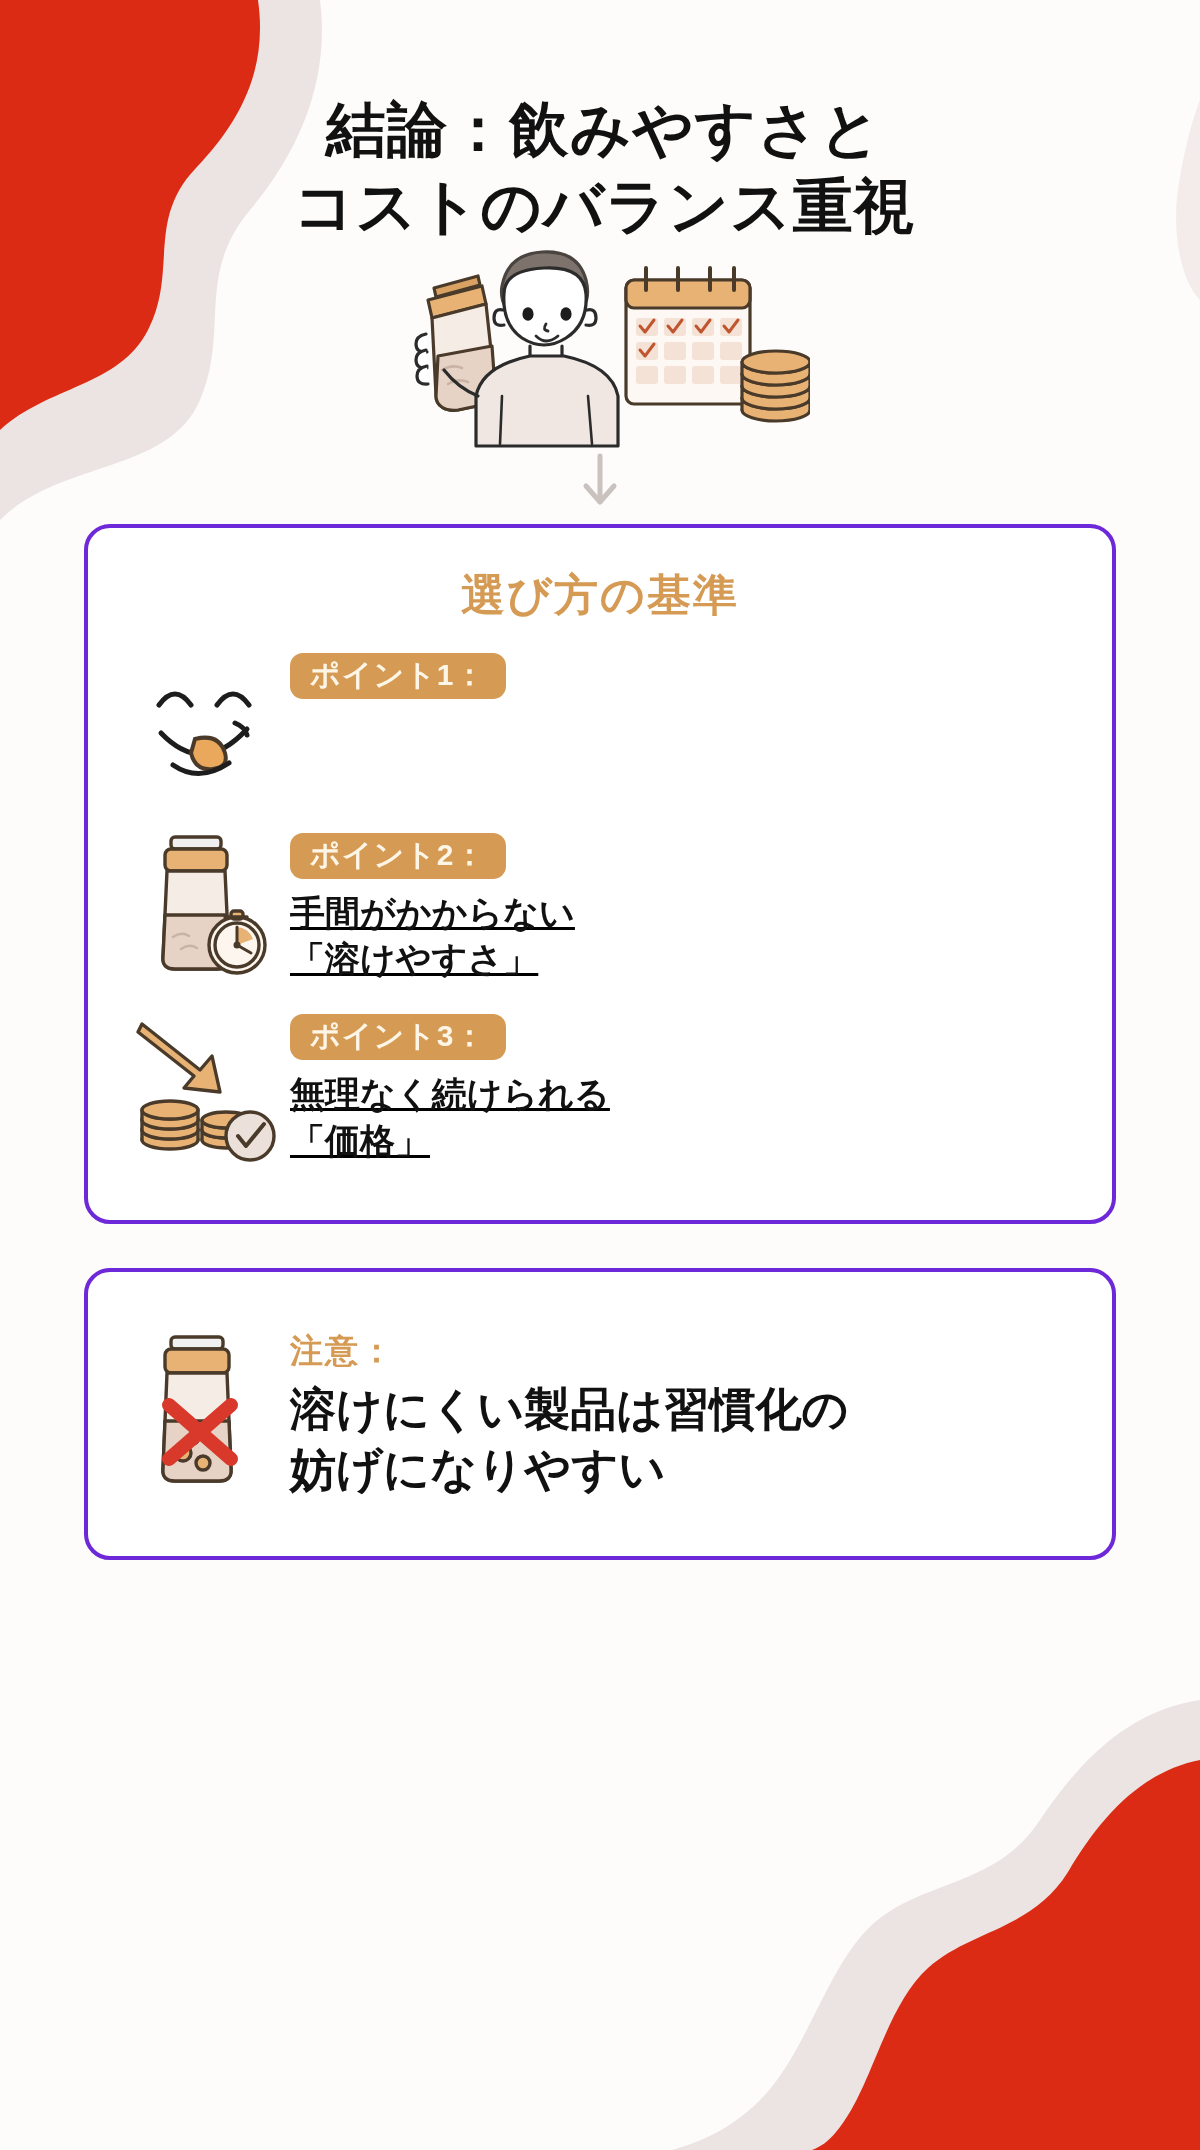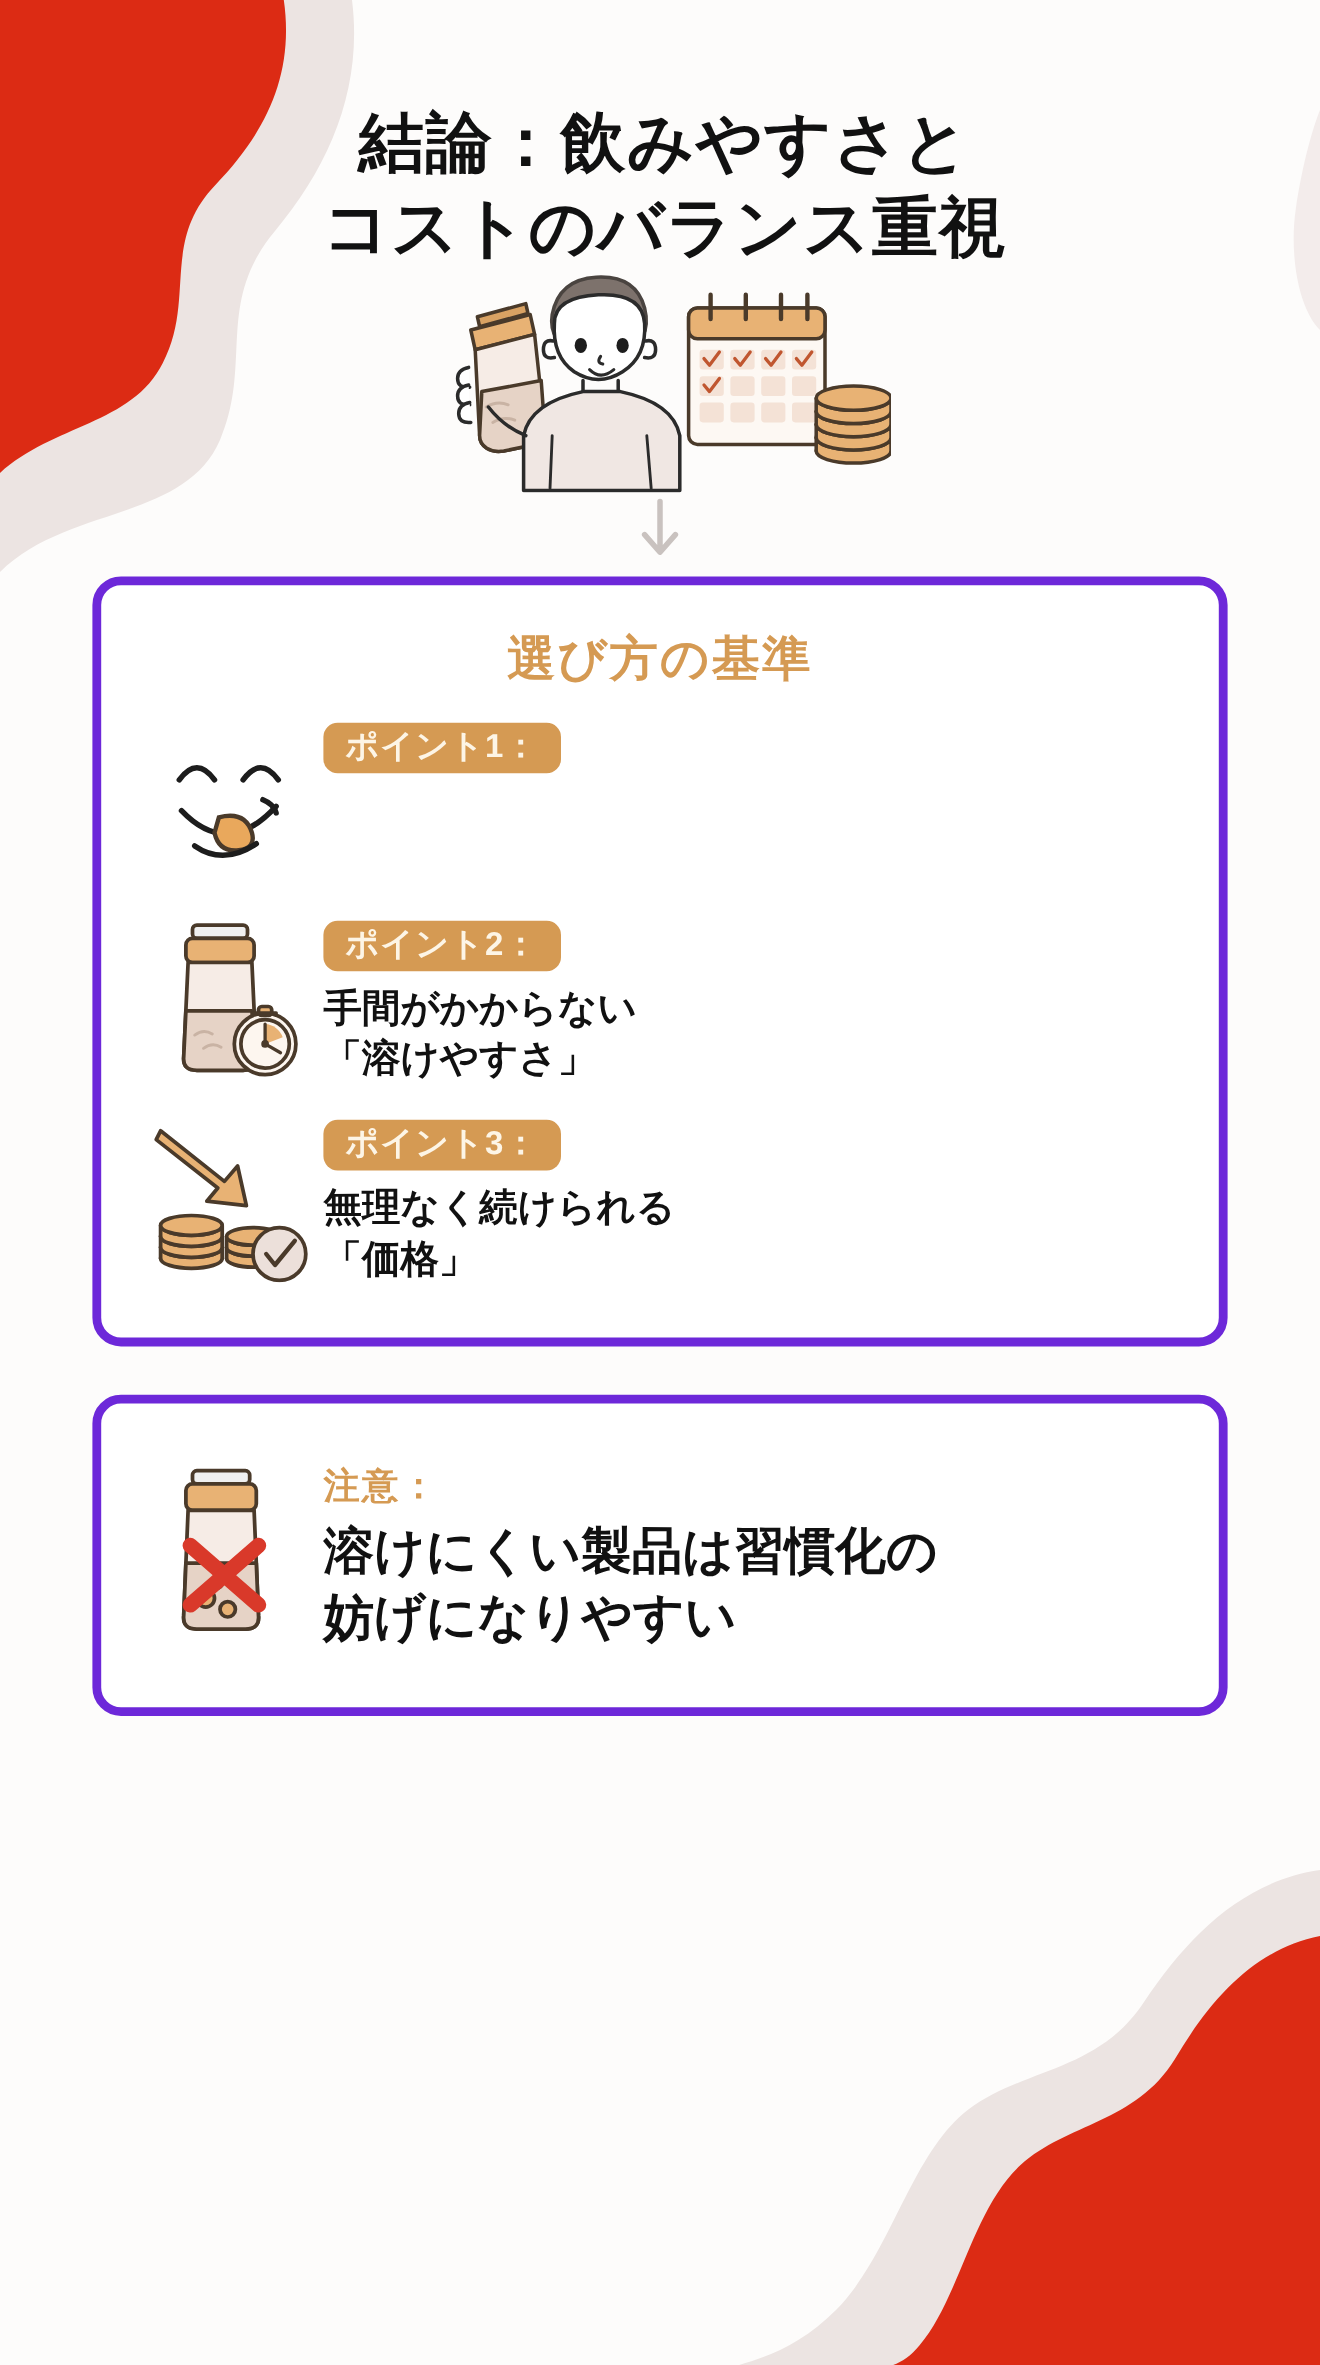--- a/index.html
+++ b/index.html
@@ -41,21 +41,21 @@
 
   
   .down-arrow {
     position: absolute; top: 452px; left: 0; width: 1200px;
     display: flex; justify-content: center; z-index: 4;
   }
 
   
   .card {
     position: absolute;
-    border: 8px solid #6d28d9;
+    border: 4px solid #6d28d9;
     border-radius: 26px;
     background: #ffffff;
     z-index: 6;
   }
   #card-criteria { left: 84px; top: 524px; width: 1032px; height: 700px; }
   #card-warning  { left: 84px; top: 1268px; width: 1032px; height: 292px; }
 
   .card-heading {
     text-align: center;
     color: #d59a53;
@@ -72,21 +72,21 @@
     align-items: flex-start;
     padding: 0 40px 0 46px;
     margin-bottom: 26px;
   }
   .point-icon {
     flex: 0 0 150px;
     height: 150px;
     display: flex; align-items: center; justify-content: center;
     margin-top: 4px;
   }
-  .point-body { flex: 1 1 auto; padding-left: 6px; padding-top: 6px; }
+  .point-body { flex: 1 1 auto; padding-left: 6px; padding-top: 6px; text-decoration: underline; }
 
   .badge {
     display: inline-block;
     background: #d59a53;
     color: #fdf5e6;
     font-size: 30px;
     font-weight: 900;
     letter-spacing: 1px;
     border-radius: 13px;
     padding: 7px 20px 9px 20px;

